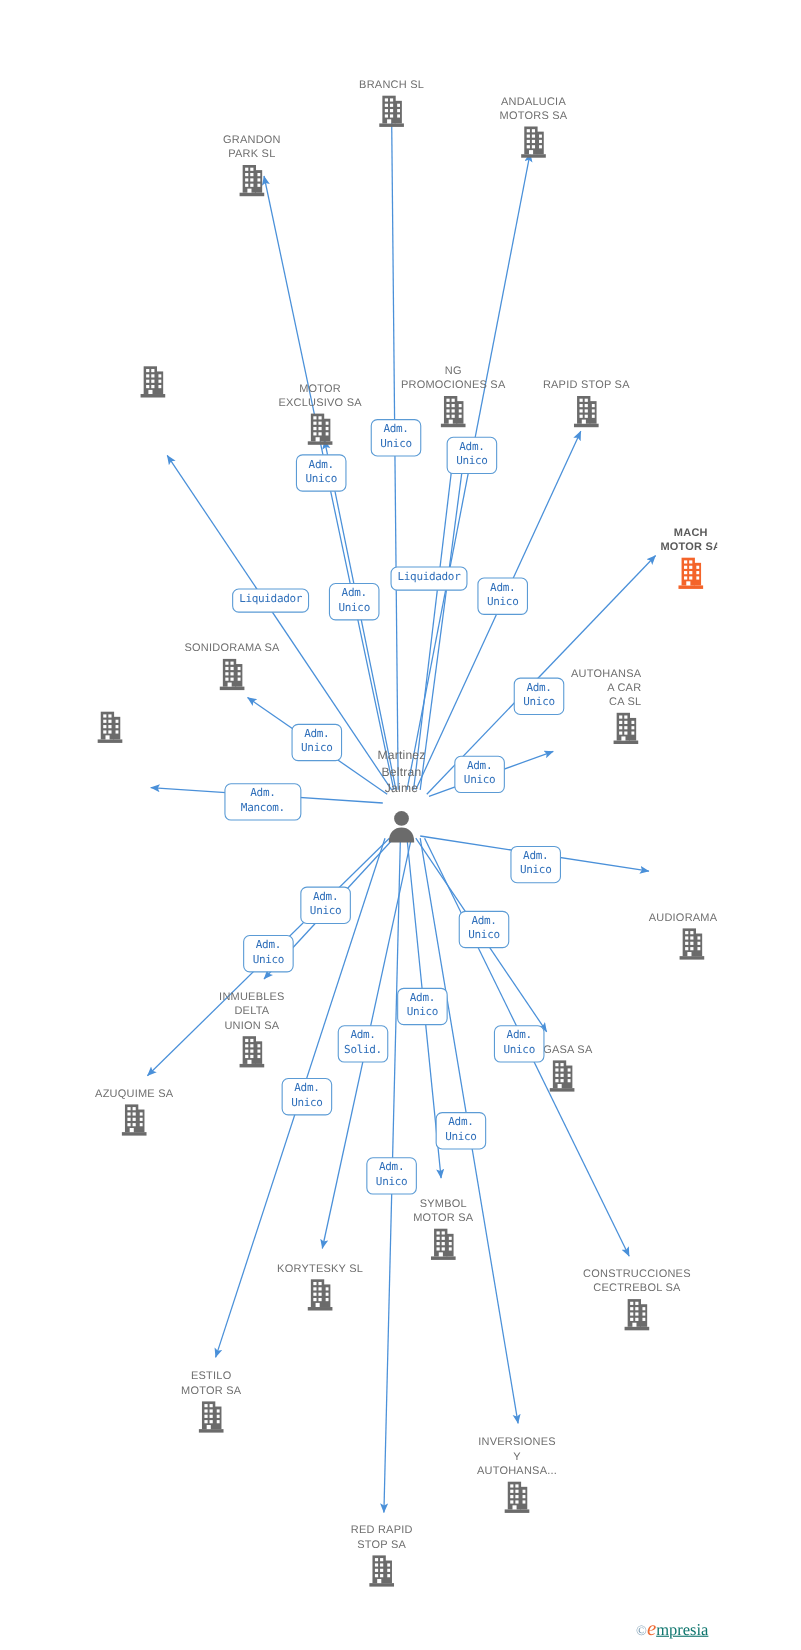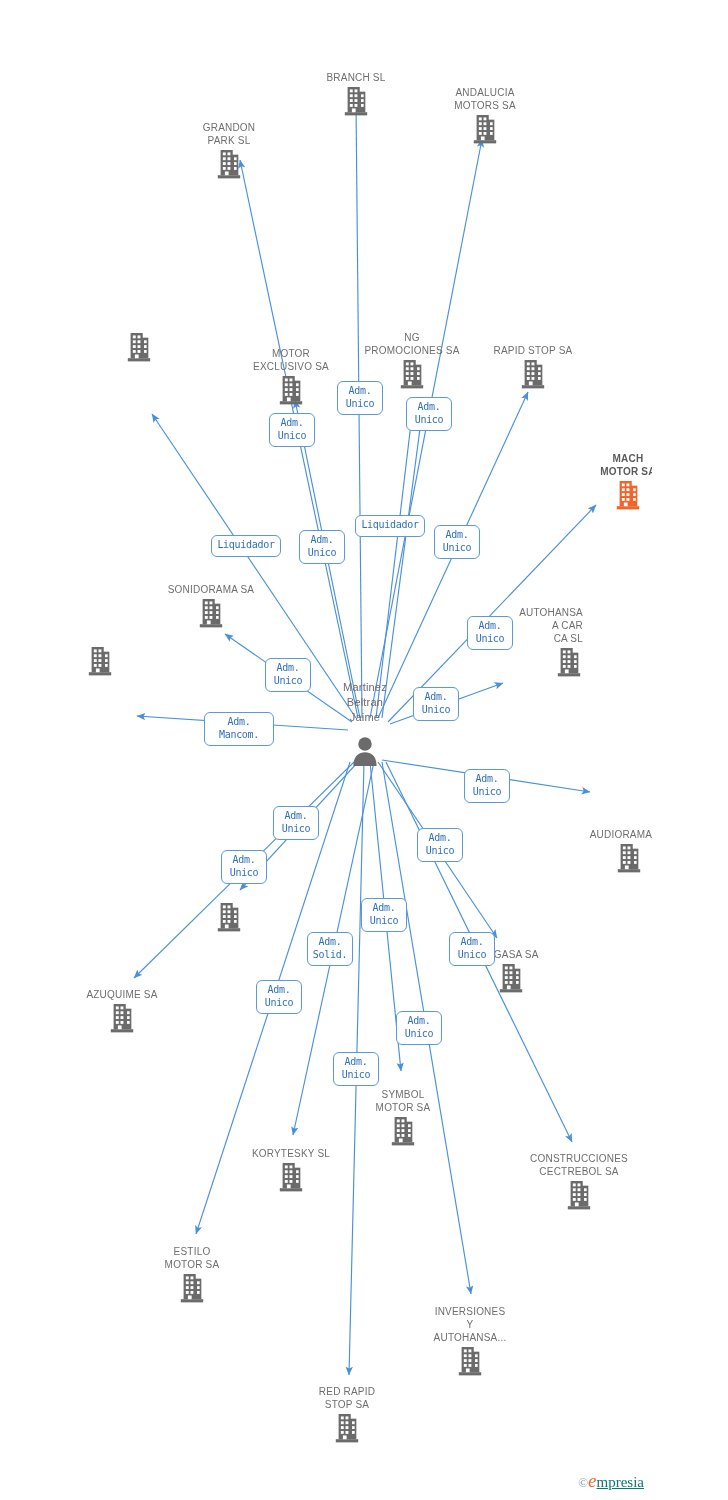--- a/index.html
+++ b/index.html
@@ -248,21 +248,21 @@
             <rect x="8.4" y="15.0" width="3.1" height="3.1" fill="#fff"></rect>
             <rect x="13.4" y="15.0" width="3.1" height="3.1" fill="#fff"></rect>
             <rect x="8.4" y="20.2" width="3.1" height="3.1" fill="#fff"></rect>
             <rect x="13.4" y="20.2" width="3.1" height="3.1" fill="#fff"></rect>
             <rect x="20.4" y="9.8" width="2.8" height="3.1" fill="#fff"></rect>
             <rect x="20.4" y="15.0" width="2.8" height="3.1" fill="#fff"></rect>
             <rect x="20.4" y="20.2" width="2.8" height="3.1" fill="#fff"></rect>
             <rect x="10.6" y="25.0" width="4.0" height="4.0" fill="#fff"></rect>
           </svg></span>
       </div>
-      <div class="node focus" style="left: 628px; top: 452px;">
+      <div class="node focus" style="left: 628px; top: 478px;">
         <div class="caption">MACH
 MOTOR SA</div>
         <span class="glyph"><svg width="28" height="32" viewBox="0 0 30 34" xmlns="http://www.w3.org/2000/svg">
             <rect x="6" y="2" width="13" height="27" fill="#f4642a"></rect>
             <rect x="18" y="7" width="7" height="22" fill="#f4642a"></rect>
             <rect x="3" y="29" width="24" height="3.4" fill="#f4642a"></rect>
             <rect x="8.4" y="4.6" width="3.1" height="3.1" fill="#fff"></rect>
             <rect x="13.4" y="4.6" width="3.1" height="3.1" fill="#fff"></rect>
             <rect x="8.4" y="9.8" width="3.1" height="3.1" fill="#fff"></rect>
             <rect x="13.4" y="9.8" width="3.1" height="3.1" fill="#fff"></rect>
@@ -360,20 +360,23 @@
             <rect x="13.4" y="15.0" width="3.1" height="3.1" fill="#fff"></rect>
             <rect x="8.4" y="20.2" width="3.1" height="3.1" fill="#fff"></rect>
             <rect x="13.4" y="20.2" width="3.1" height="3.1" fill="#fff"></rect>
             <rect x="20.4" y="9.8" width="2.8" height="3.1" fill="#fff"></rect>
             <rect x="20.4" y="15.0" width="2.8" height="3.1" fill="#fff"></rect>
             <rect x="20.4" y="20.2" width="2.8" height="3.1" fill="#fff"></rect>
             <rect x="10.6" y="25.0" width="4.0" height="4.0" fill="#fff"></rect>
           </svg></span>
       </div>
       <div class="node company" style="left: 229px; top: 900px;">
+        <div class="caption">INMUEBLES
+DELTA
+UNION SA</div>
         <span class="glyph"><svg width="28" height="32" viewBox="0 0 30 34" xmlns="http://www.w3.org/2000/svg">
             <rect x="6" y="2" width="13" height="27" fill="#6b6b6b"></rect>
             <rect x="18" y="7" width="7" height="22" fill="#6b6b6b"></rect>
             <rect x="3" y="29" width="24" height="3.4" fill="#6b6b6b"></rect>
             <rect x="8.4" y="4.6" width="3.1" height="3.1" fill="#fff"></rect>
             <rect x="13.4" y="4.6" width="3.1" height="3.1" fill="#fff"></rect>
             <rect x="8.4" y="9.8" width="3.1" height="3.1" fill="#fff"></rect>
             <rect x="13.4" y="9.8" width="3.1" height="3.1" fill="#fff"></rect>
             <rect x="8.4" y="15.0" width="3.1" height="3.1" fill="#fff"></rect>
             <rect x="13.4" y="15.0" width="3.1" height="3.1" fill="#fff"></rect>

